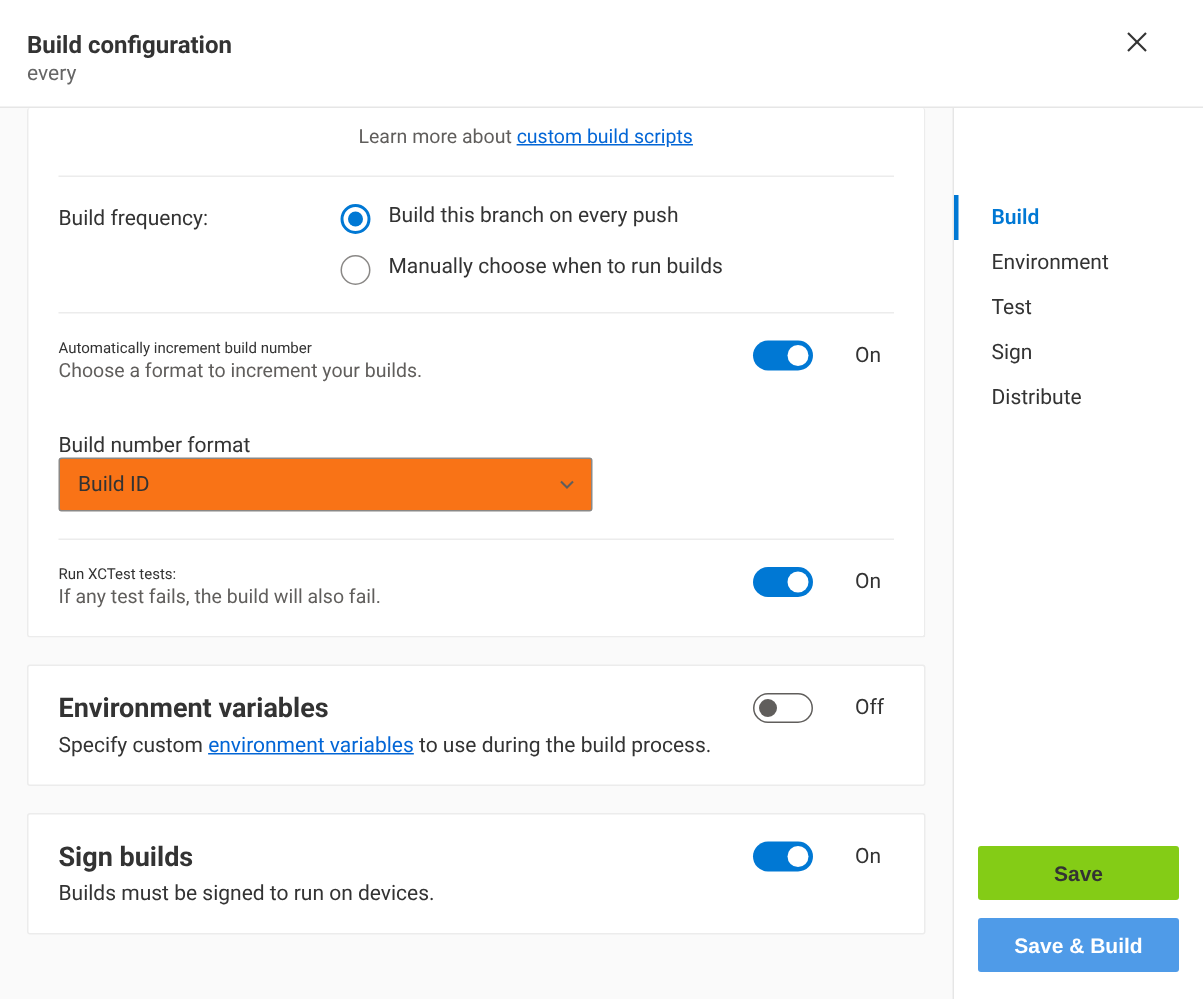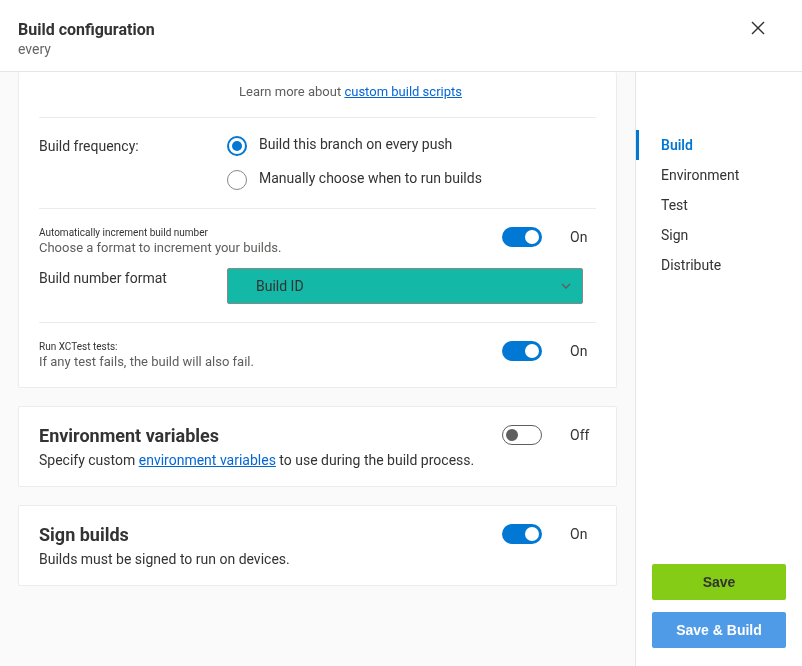--- a/index.html
+++ b/index.html
@@ -93,21 +93,21 @@
     position: absolute; top: 3px; width: 14px; height: 14px; border-radius: 50%; background: #fff;
     right: 3px;
   }
   .toggle.off .toggle-knob { left: 3px; right: auto; background: #605e5c; width: 12px; height: 12px; top: 3px; }
   .toggle-state { font-size: 14px; color: #333; width: 26px; }
 
   
   .select-wrap { position: relative; width: 356px; }
   .select {
     width: 100%; height: 36px; border: 1px solid #8a8886; border-radius: 2px;
-    padding: 0 34px 0 28px; font-size: 14px; background: #14b8a6; cursor: pointer;
+    padding: 0 34px 0 12px; font-size: 14px; background: #f97316; cursor: pointer;
     display: flex; align-items: center;
   }
   .select-chevron { position: absolute; right: 10px; top: 50%; transform: translateY(-50%); pointer-events: none; }
   .select-chevron svg { width: 14px; height: 14px; display: block; color: #605e5c; }
   .select-help { font-size: 13px; color: #605e5c; margin-top: 6px; }
 
   
   .section-title { font-size: 18px; font-weight: 700; color: #333; }
   .section-sub { font-size: 14px; color: #333; margin-top: 6px; }
 
@@ -183,21 +183,21 @@
             <div class="toggle-sub">Choose a format to increment your builds.</div>
           </div>
           <div class="toggle-right">
             <div class="toggle">
                 <div class="toggle-knob"></div>
               </div>
             <span class="toggle-state">On</span>
           </div>
         </div>
 
-        <div class="field-row" style="margin-top:13px;">
+        <div class="field-row" style="margin-top:32px;flex-direction:column;">
           <div class="field-label">Build number format</div>
           <div class="field-control">
             <div class="select-wrap">
               <div class="select">
                 <span>Build ID</span>
               </div>
               <span class="select-chevron">
                 <svg viewBox="0 0 14 14" fill="none" stroke="currentColor" stroke-width="1.4">
                     <polyline points="3,5 7,9 11,5"></polyline>
                   </svg>

